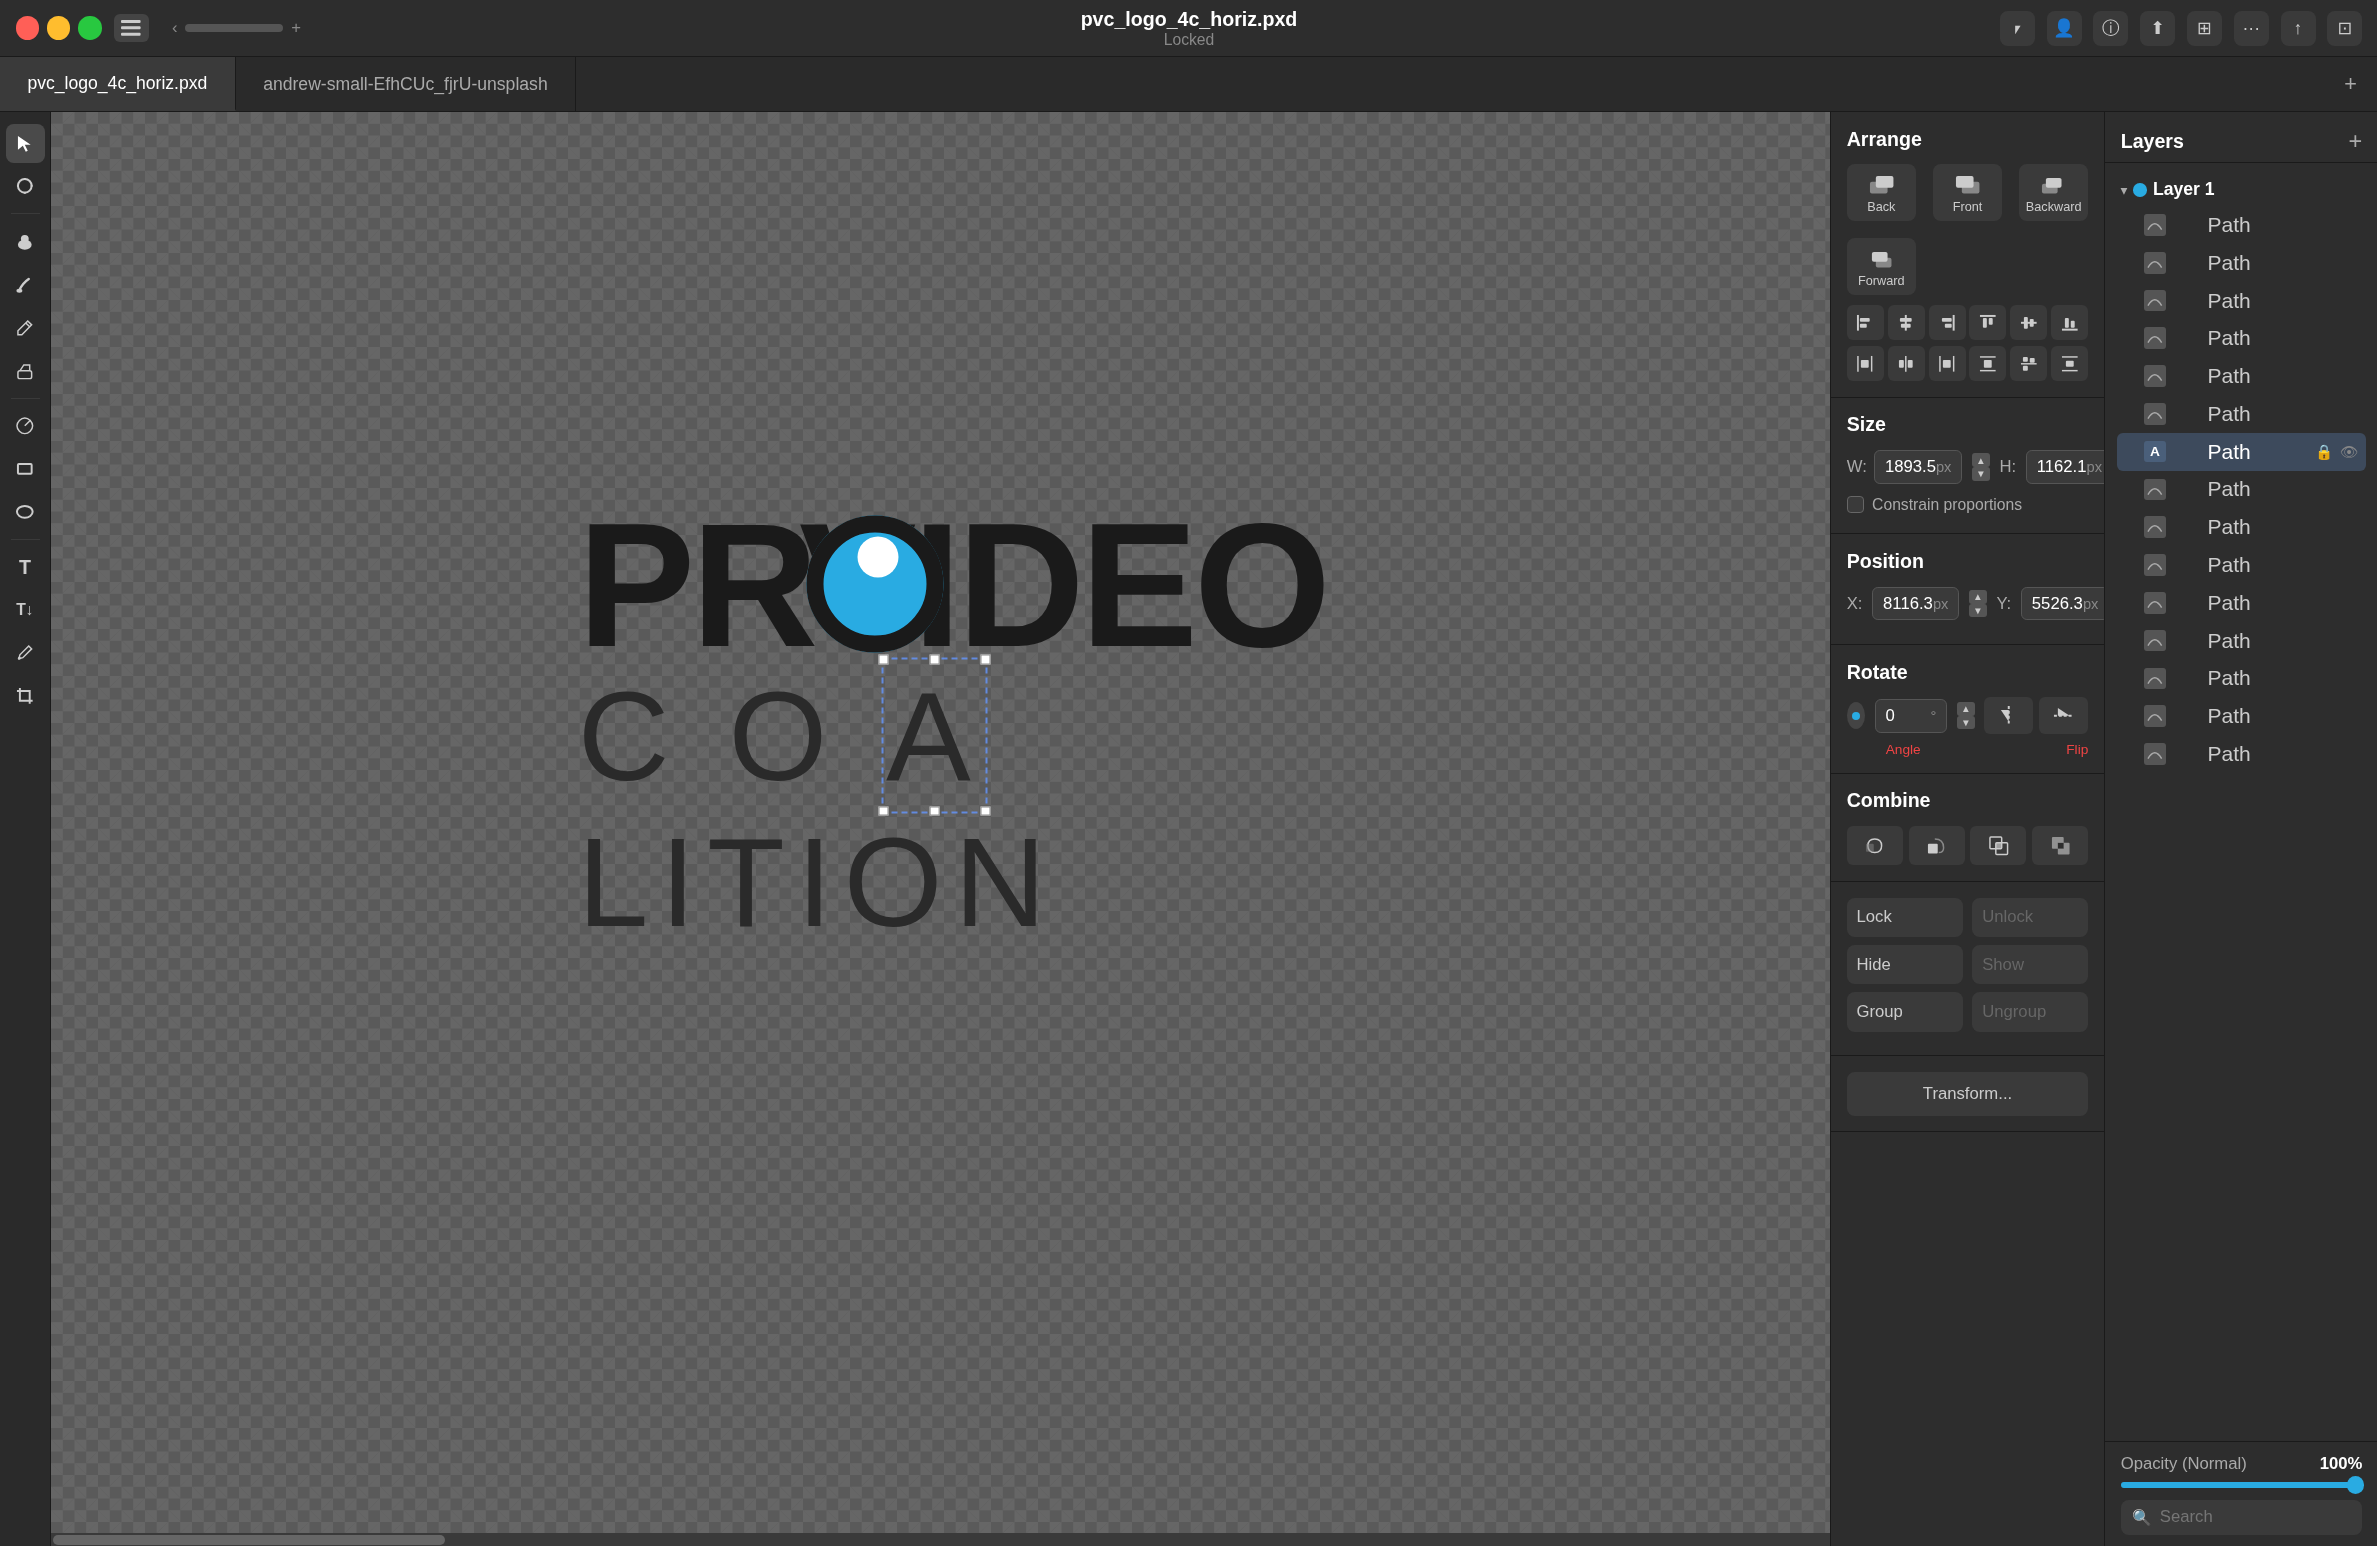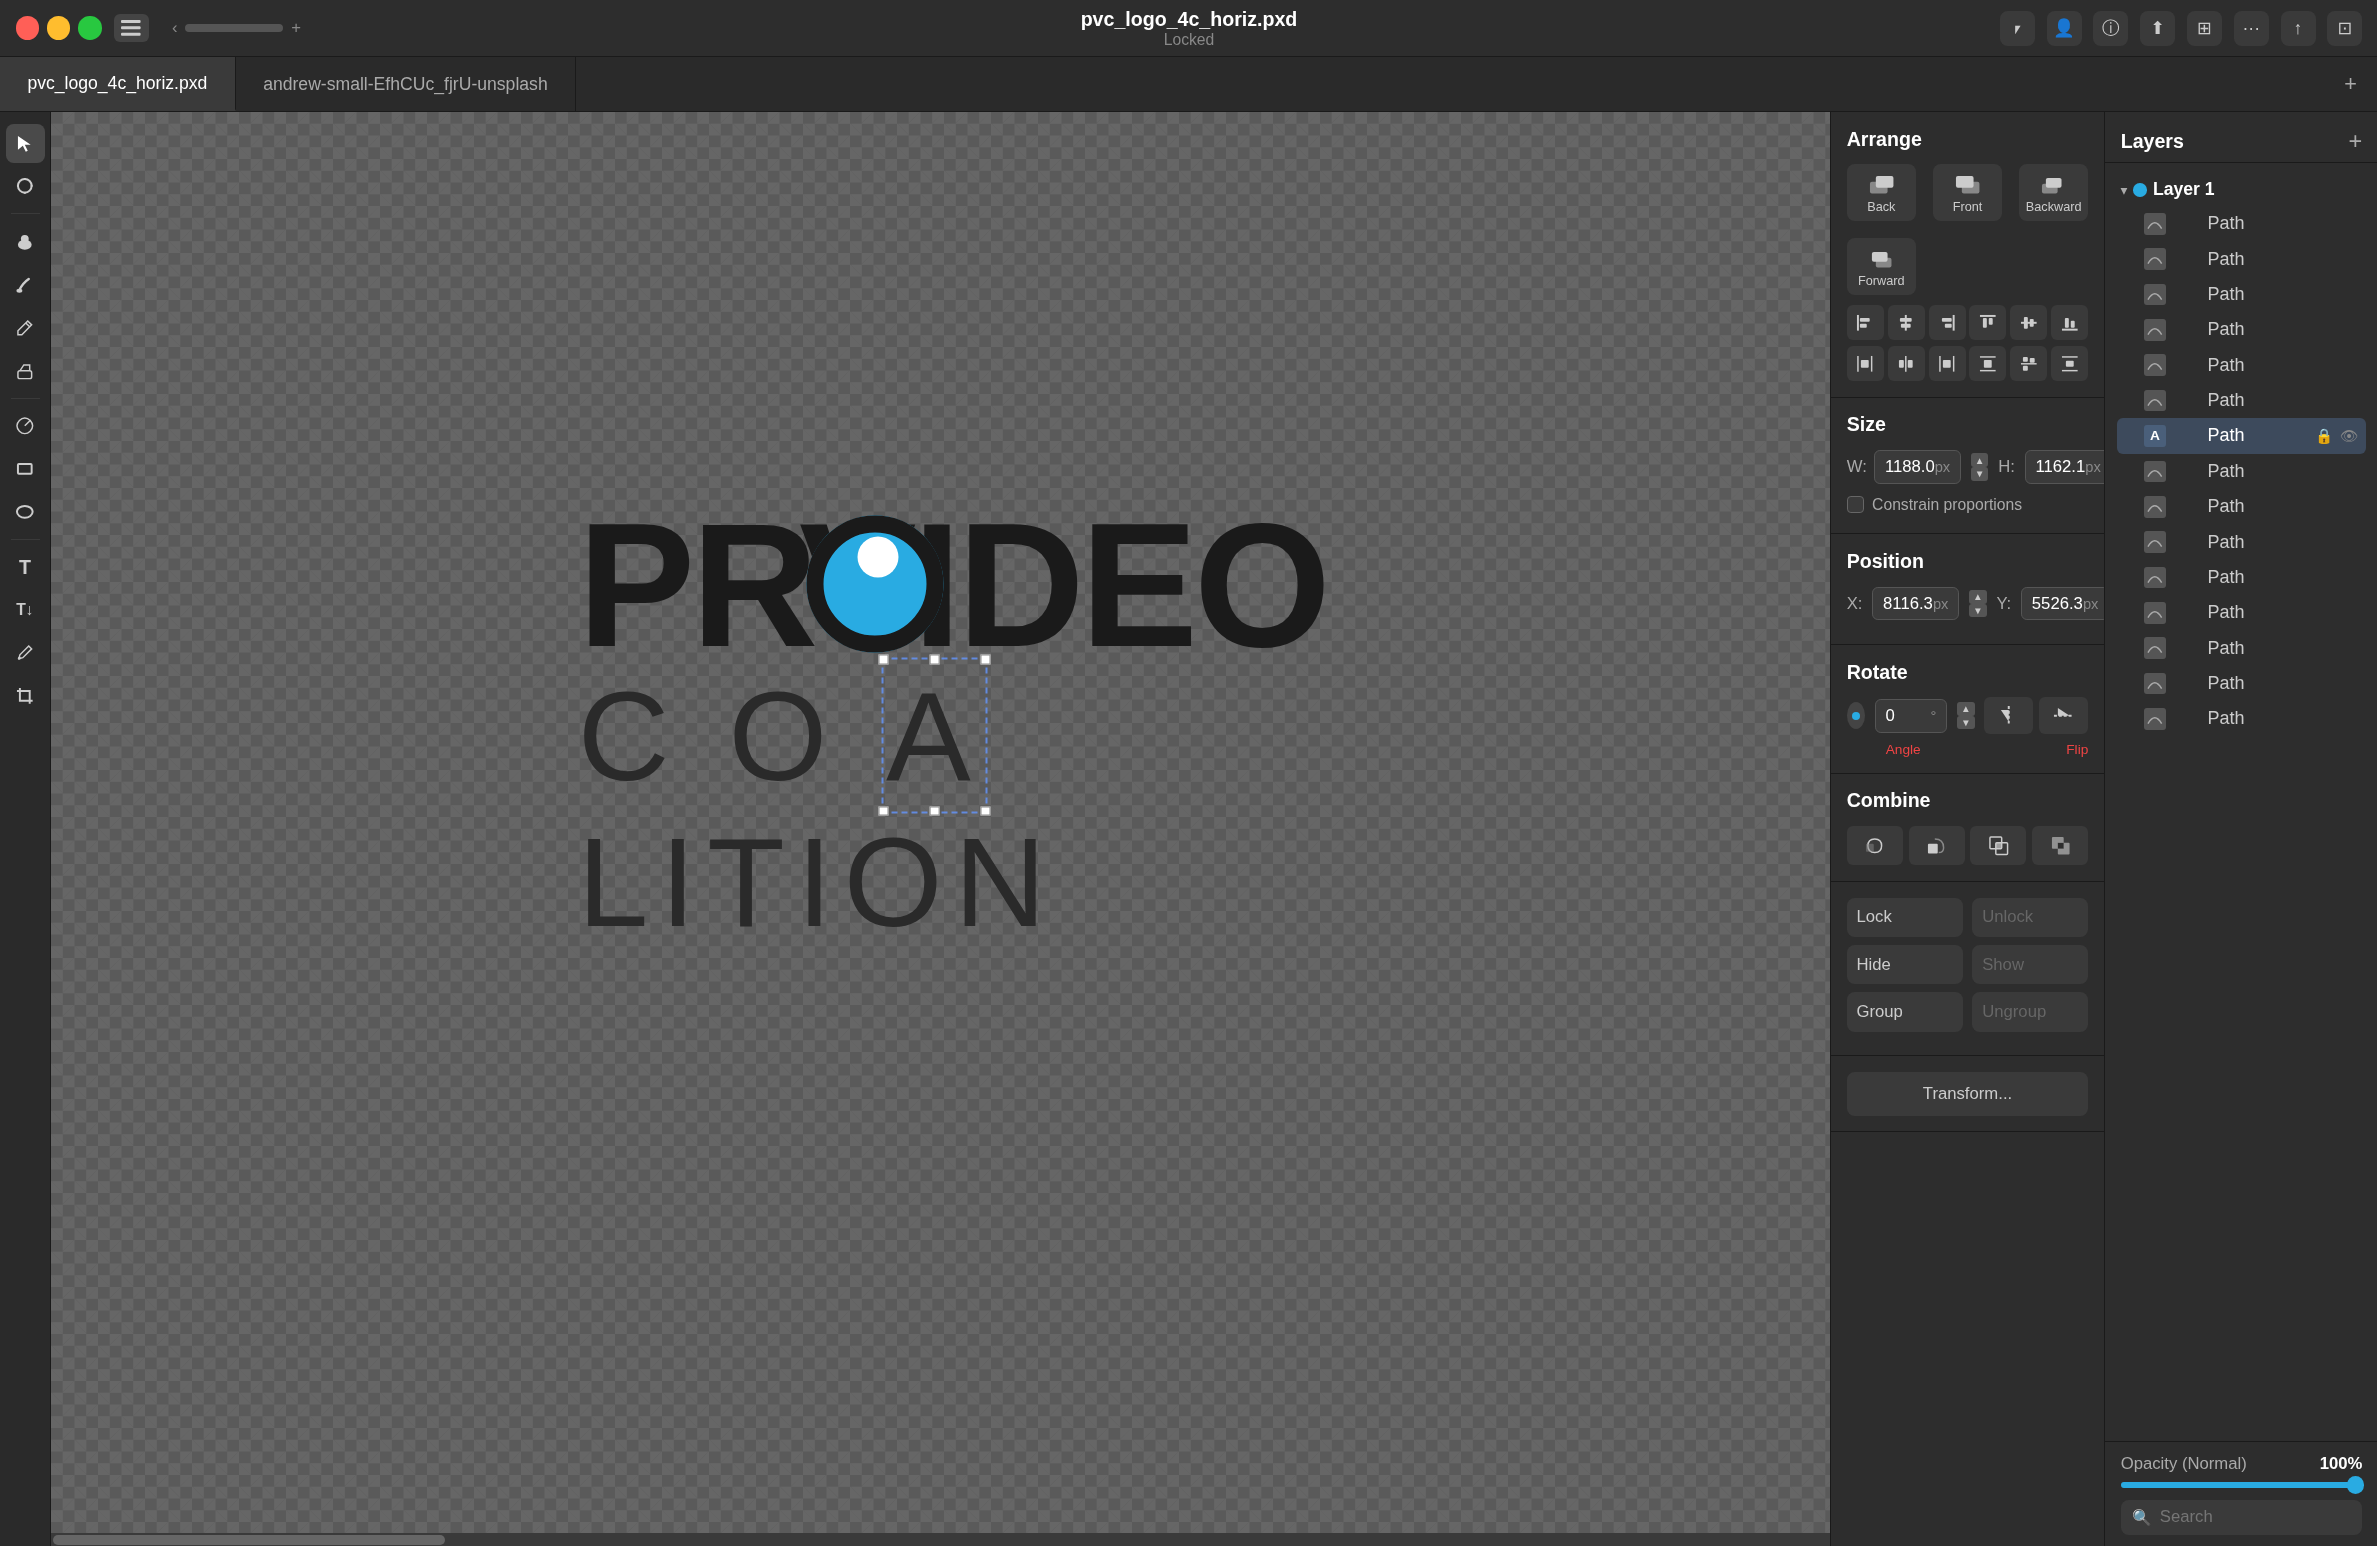--- a/index.html
+++ b/index.html
@@ -357,21 +357,21 @@
     .layer-group-name { font-size:17.6px;color:#fff;font-weight:600; }
     .layer-item {
       display: flex;
       align-items: center;
       padding: 6.9px 7.8px 6.9px 27.4px;
       cursor: pointer;
       border-radius: 5.9px;
       gap: 7.8px;
     }
     .layer-item.selected { background: #3d4a5c; }
-    .layer-item-name { font-size:18px;color:#ccc; flex:1;padding-left:34px; }
+    .layer-item-name { font-size:21px;color:#ccc; flex:1;padding-left:34px; }
     .layer-item-actions { display:flex;gap:5.9px; }
     .layer-action-icon { font-size:14.7px;color:#888;cursor:pointer; }
     .layer-item-thumb { width:21.6px;height:21.6px;background:#555;border-radius:2.9px;display:flex;align-items:center;justify-content:center; }
     .layer-thumb-a { font-size:13.7px;color:#fff;font-weight:bold; }
 
     
     .layers-bottom {
       margin-top: auto;
       border-top: 1px solid #1a1a1a;
       padding: 11.8px 15.7px;
@@ -702,21 +702,21 @@
             </svg>
         </div>
       </div>
     </div>
 
     <div class="panel-section">
       <div class="panel-title">Size</div>
       <div class="size-row">
         <span class="size-label">W:</span>
         <div class="size-input">
-          <span>1188.0</span>
+          <span>1893.5</span>
           <span class="size-unit">px</span>
         </div>
         <div class="stepper">
           <div class="step-btn">▲</div>
           <div class="step-btn">▼</div>
         </div>
         <span class="size-label">H:</span>
         <div class="size-input">
           <span>1162.1</span>
           <span class="size-unit">px</span>

